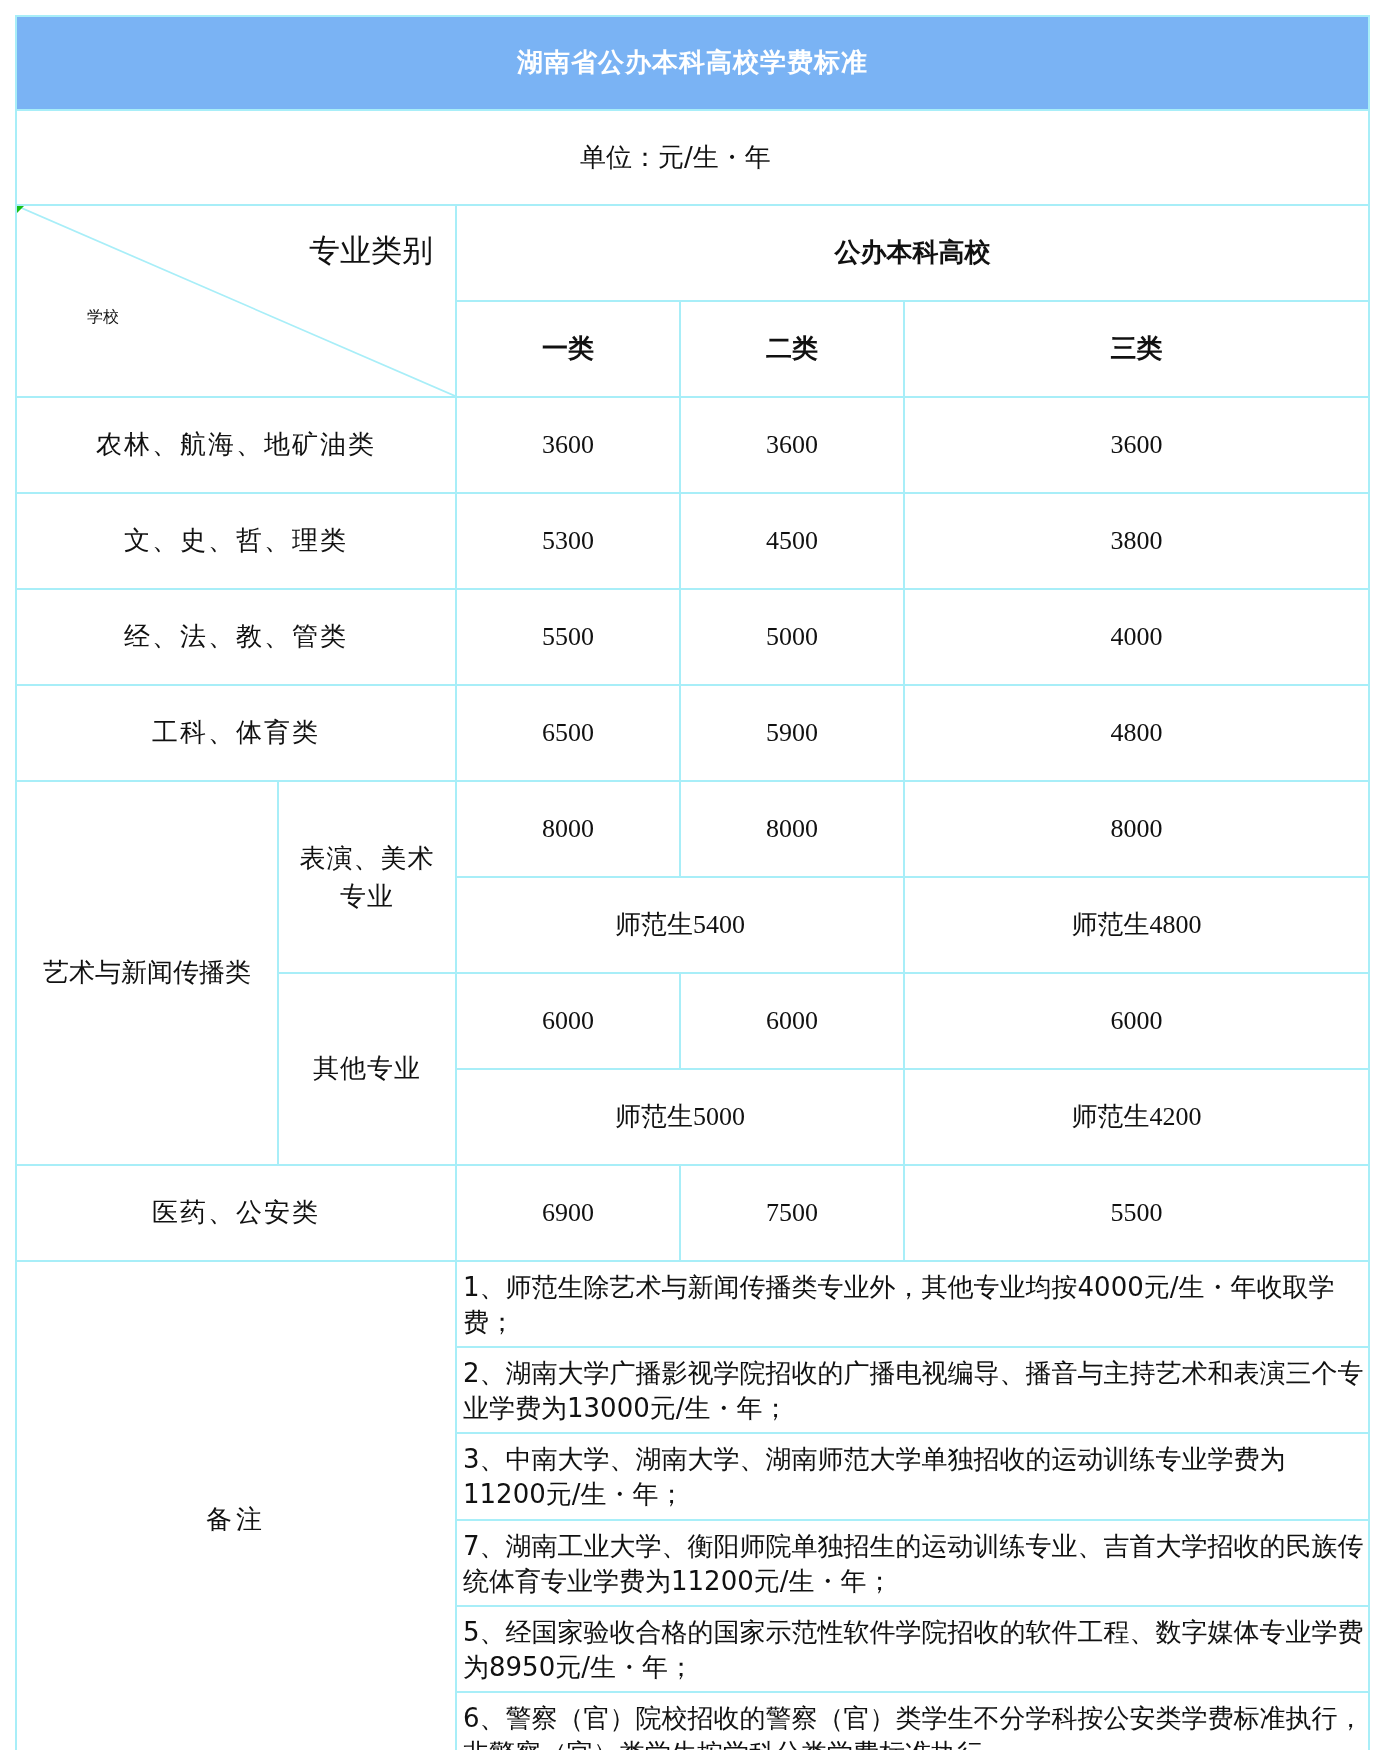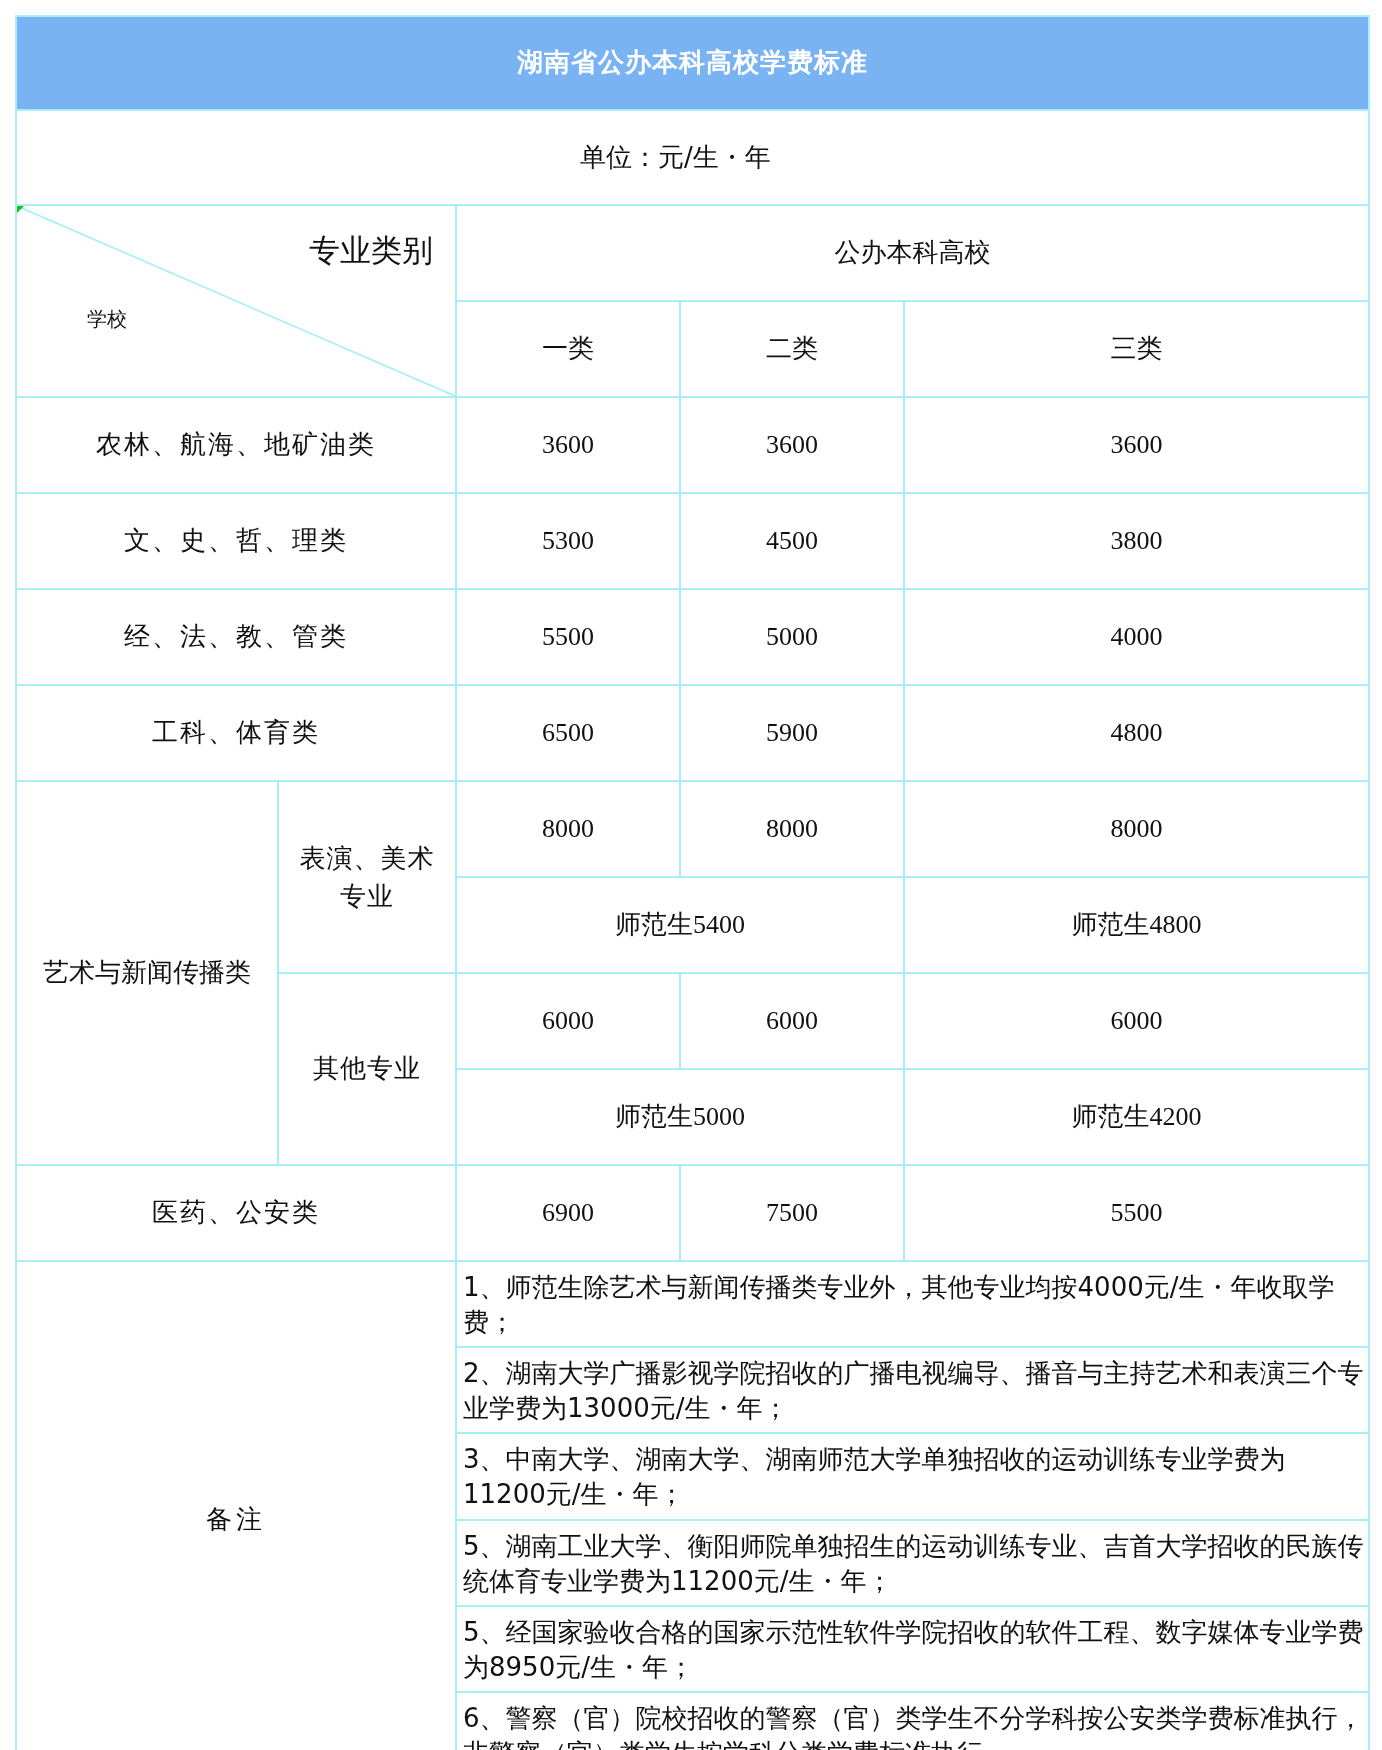--- a/index.html
+++ b/index.html
@@ -7,24 +7,24 @@
          font-family:"DejaVu Sans","Liberation Sans",sans-serif; color:#111; }
   .frame { position:absolute; left:15px; top:15px; width:1353px; }
   table.fees { border-collapse:collapse; width:1353px; table-layout:fixed; }
   table.fees td { border:2px solid #a8eef8; padding:6px; text-align:center; vertical-align:middle;
                   font-size:26px; line-height:1.35; }
   td.title { background:#7ab3f4; color:#ffffff; font-weight:bold; font-size:33px; height:80px; letter-spacing:1px; }
   td.unit { text-align:right; padding-right:40px !important; height:81px; font-size:28px; }
   td.diag { position:relative; height:164px; }
   td.diag svg { position:absolute; left:0; top:0; width:100%; height:100%; }
   .diag-top { position:absolute; left:292px; top:24px; font-size:31px; }
-  .diag-bottom { position:absolute; left:70px; top:100px; font-size:20px; }
+  .diag-bottom { position:absolute; left:70px; top:100px; font-size:16px; }
   .corner-mark { position:absolute; left:0; top:0; width:0; height:0;
                  border-top:7px solid #16c016; border-right:7px solid transparent; }
-  td.hdr { height:82px; font-size:28px; }
+  td.hdr { height:82px; font-size:28px;font-weight:bold; }
   td.row-label { font-size:28px; letter-spacing:2px; }
   td.num { font-size:27px; font-family:Liberation Serif, serif;margin-top:16px; }
   tr.data td { height:82px; }
   td.note-label { font-size:28px; letter-spacing:4px; }
   td.note { text-align:left !important; padding:8px 4px 6px 6px !important; font-size:28px; line-height:38px; height:auto; }
 </style>
 </head>
 <body>
 
 <div class="frame">
@@ -118,21 +118,21 @@
     <td class="note-label" colspan="2" rowspan="6">备注</td>
     <td class="note" colspan="3">1、师范生除艺术与新闻传播类专业外，其他专业均按4000元/生・年收取学费；</td>
   </tr>
   <tr>
     <td class="note" colspan="3">2、湖南大学广播影视学院招收的广播电视编导、播音与主持艺术和表演三个专业学费为13000元/生・年；</td>
   </tr>
   <tr>
     <td class="note" colspan="3">3、中南大学、湖南大学、湖南师范大学单独招收的运动训练专业学费为11200元/生・年；</td>
   </tr>
   <tr>
-    <td class="note" colspan="3">5、湖南工业大学、衡阳师院单独招生的运动训练专业、吉首大学招收的民族传统体育专业学费为11200元/生・年；</td>
+    <td class="note" colspan="3">7、湖南工业大学、衡阳师院单独招生的运动训练专业、吉首大学招收的民族传统体育专业学费为11200元/生・年；</td>
   </tr>
   <tr>
     <td class="note" colspan="3">5、经国家验收合格的国家示范性软件学院招收的软件工程、数字媒体专业学费为8950元/生・年；</td>
   </tr>
   <tr>
     <td class="note" colspan="3">6、警察（官）院校招收的警察（官）类学生不分学科按公安类学费标准执行，非警察（官）类学生按学科分类学费标准执行。</td>
   </tr>
 </tbody>
     </table>
 </div>

